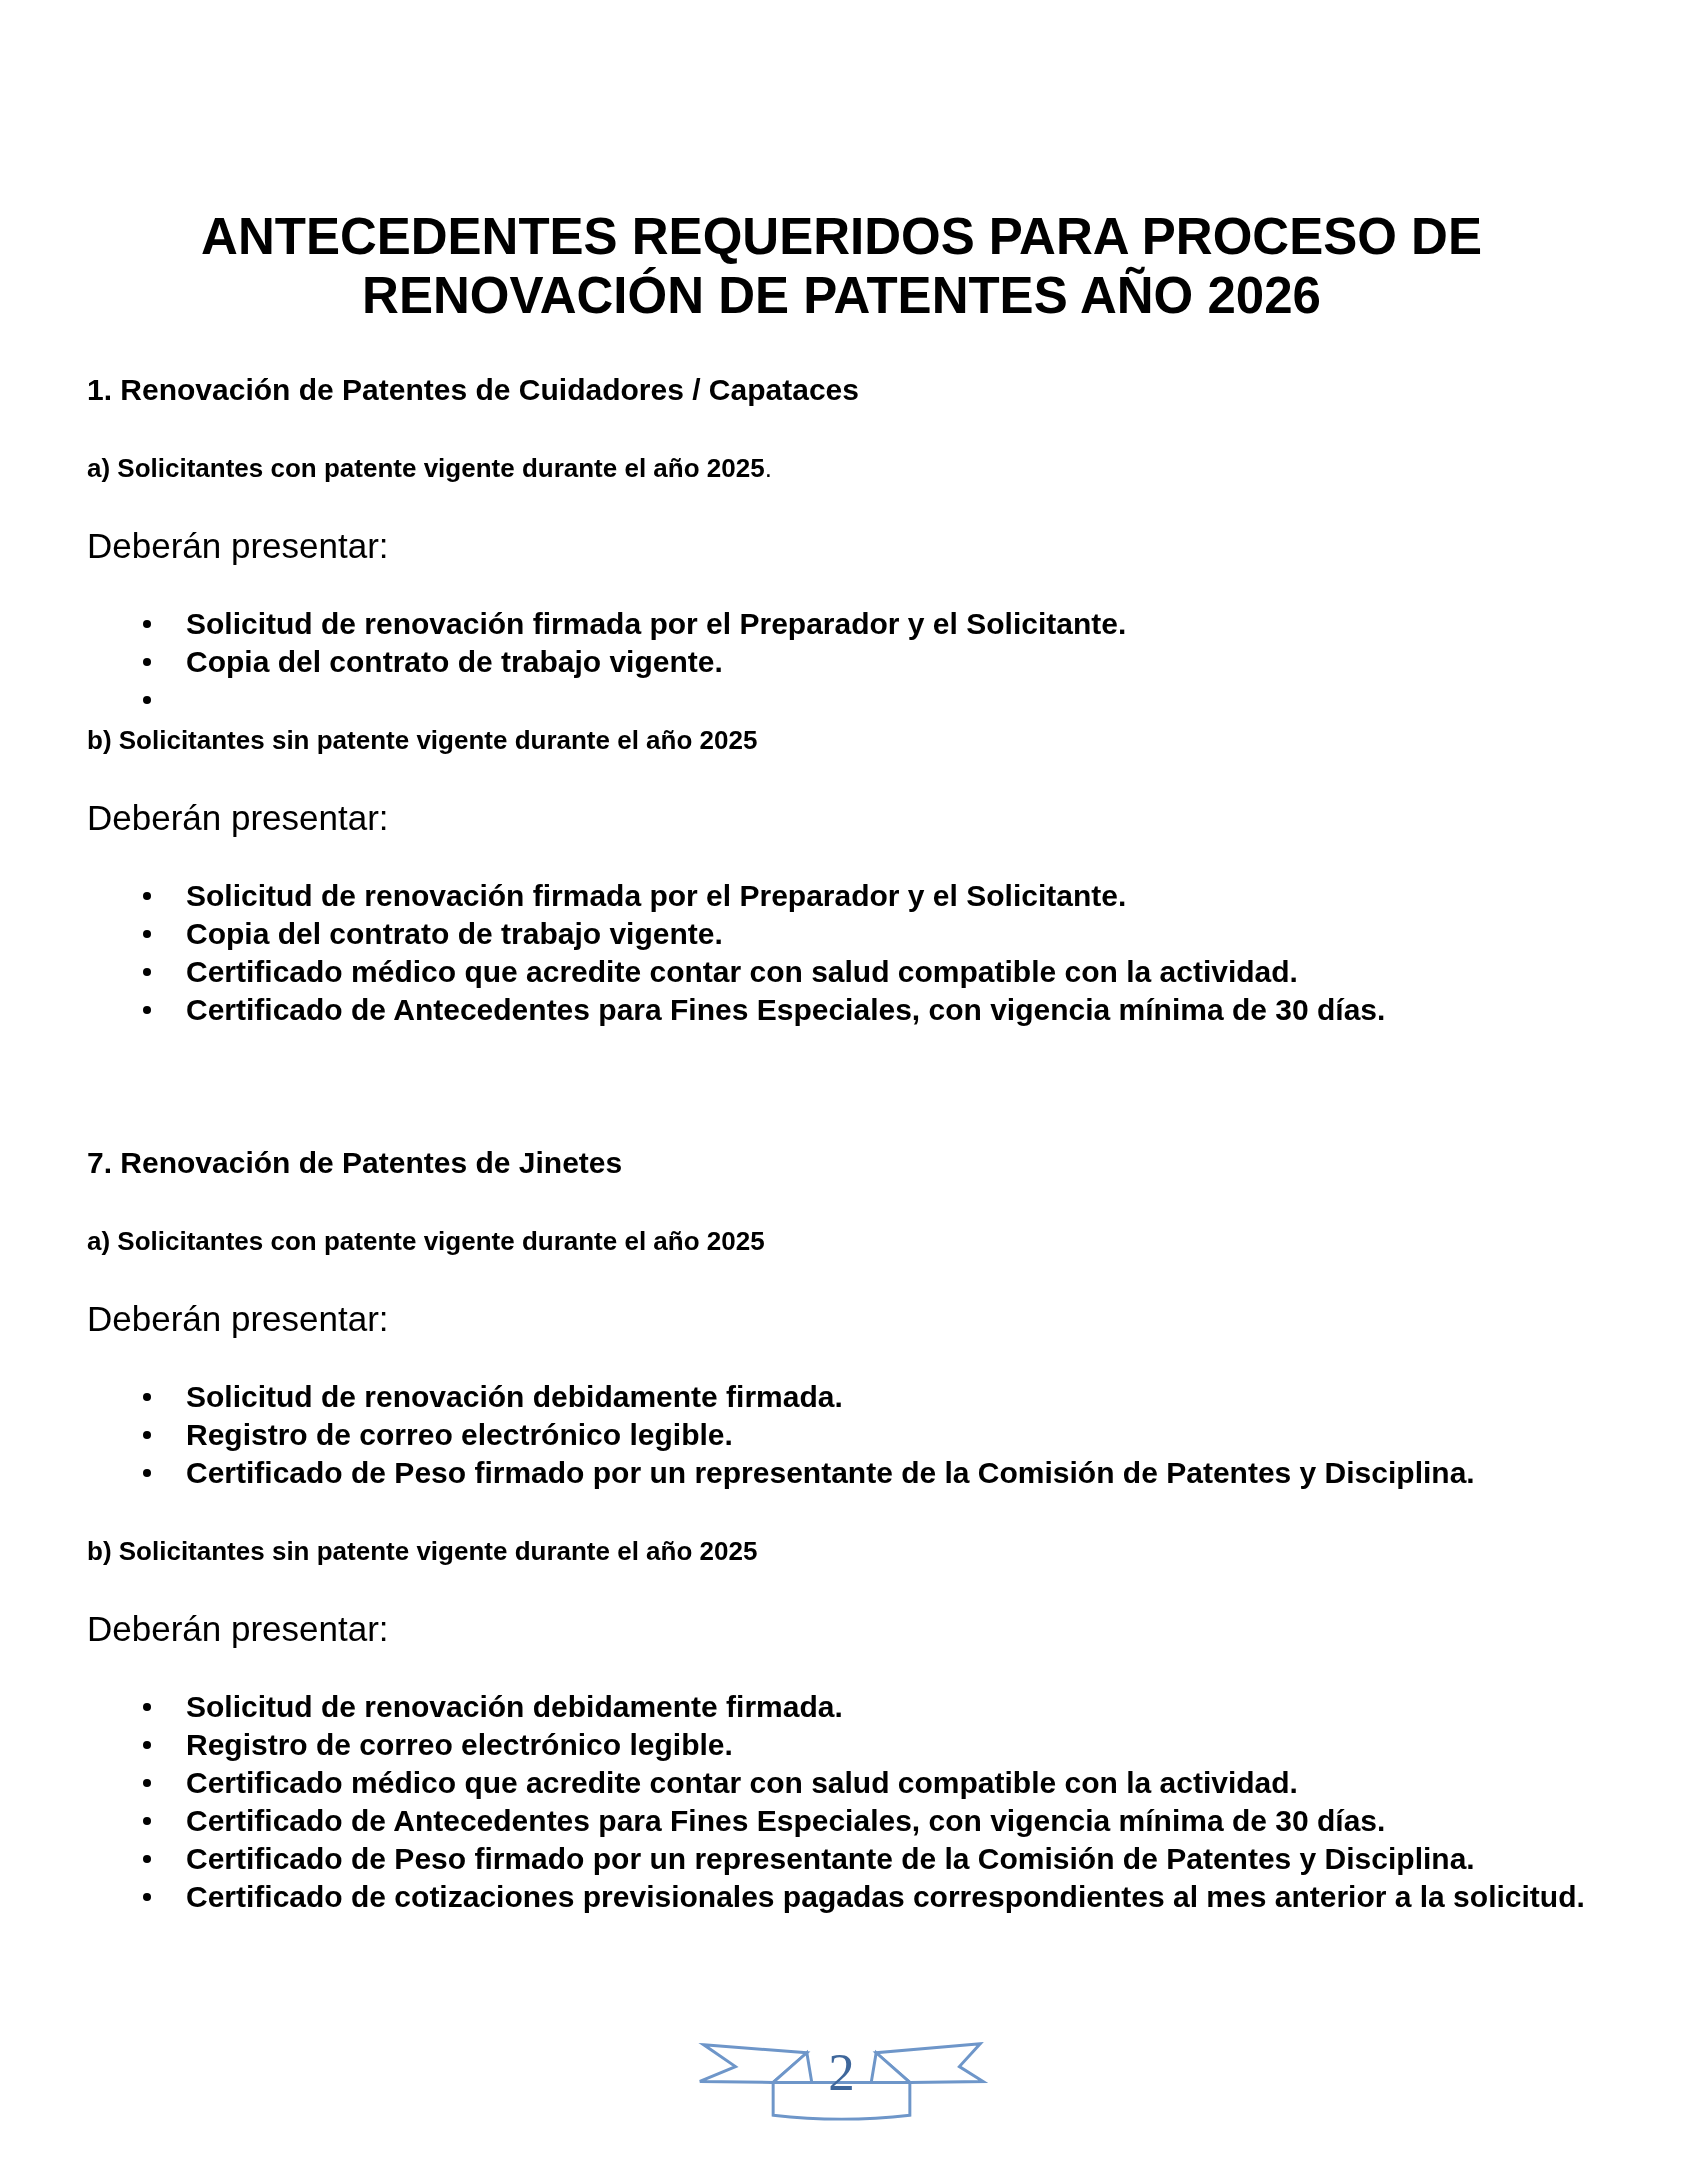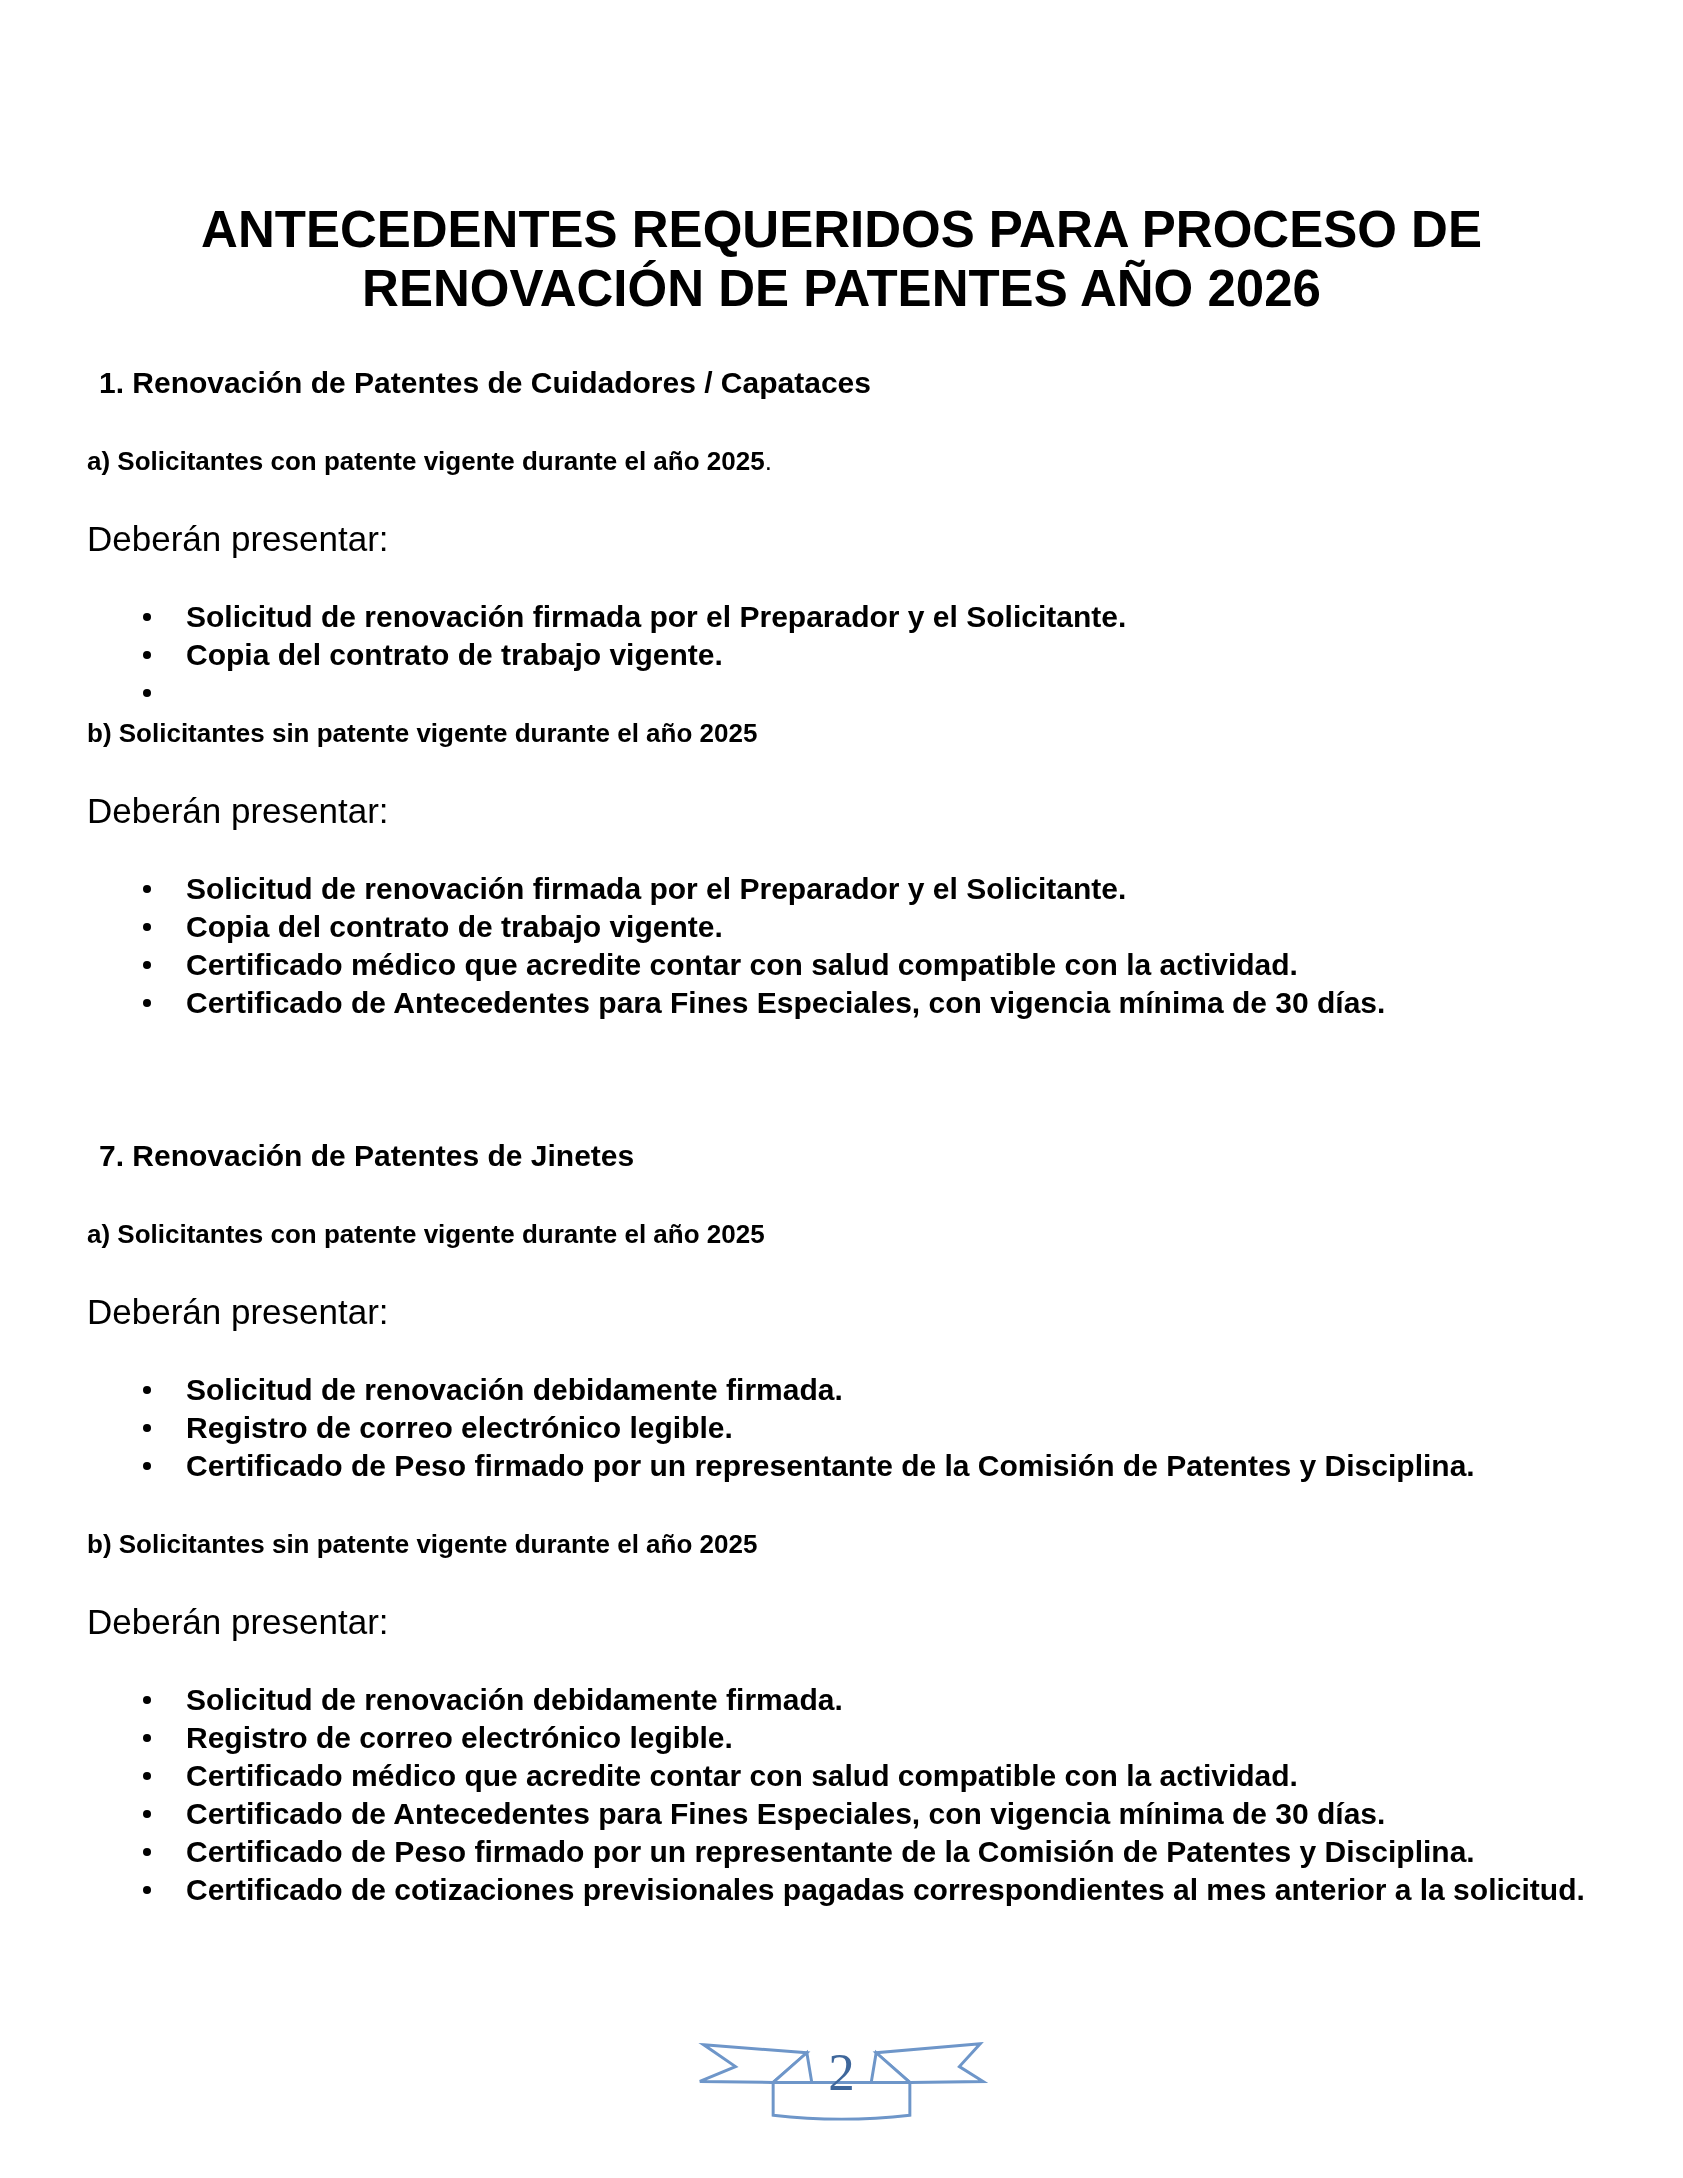--- a/index.html
+++ b/index.html
@@ -12,30 +12,30 @@
     color: #000000;
     overflow: hidden;
   }
   .content {
     position: absolute;
     left: 87px;
     right: 87px;
     top: 0;
   }
   .doc-title {
-    margin: 8px auto;
+    margin: 15px auto;
     padding-top: 192px;
     max-width: 1346px;
     text-align: center;
     font-size: 51px;
     line-height: 59px;
     font-weight: bold;
   }
   .sec-heading {
-    margin: 46px 0 0 12px;
+    margin: 46px 0 0 0;
     font-size: 30px;
     line-height: 38px;
     font-weight: bold;
   }
   .sec-heading.sec-2 { margin-top: 115px; }
   .sub-heading {
     margin: 40px 0 0 0;
     font-size: 26px;
     line-height: 38px;
     font-weight: bold;

